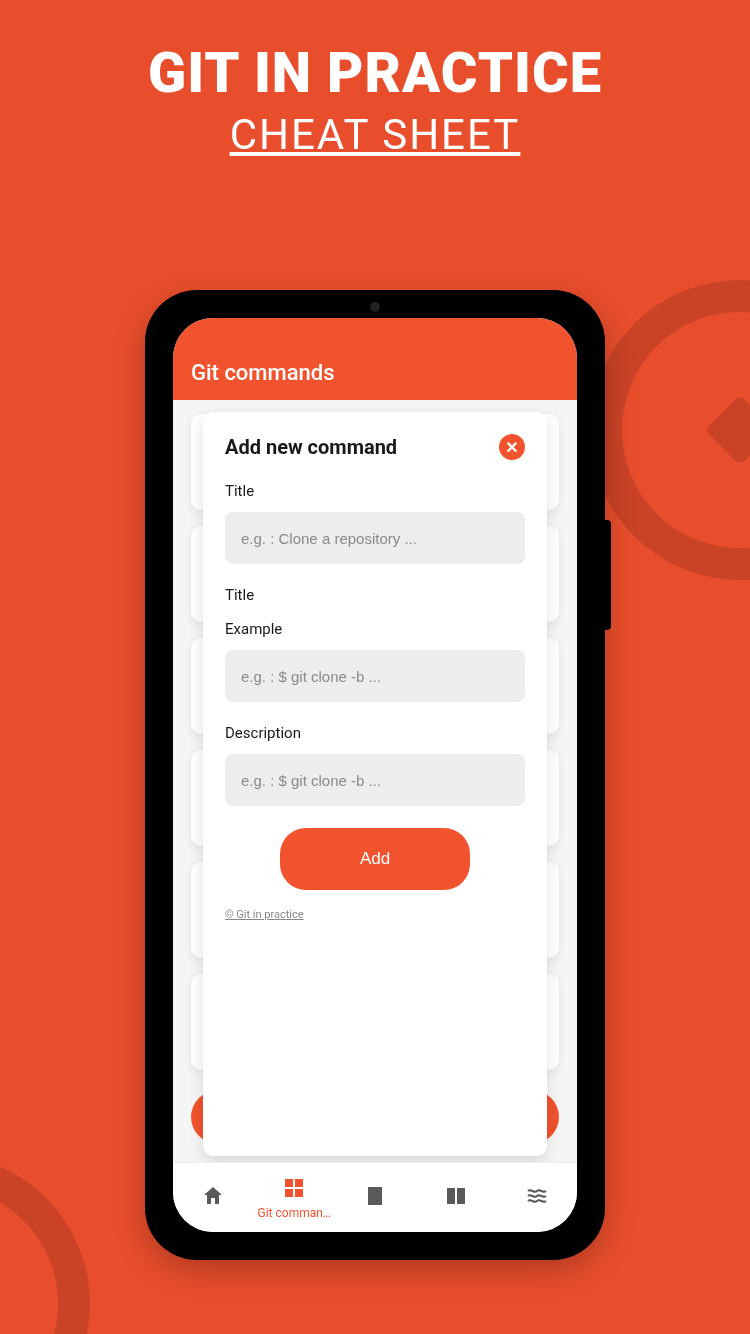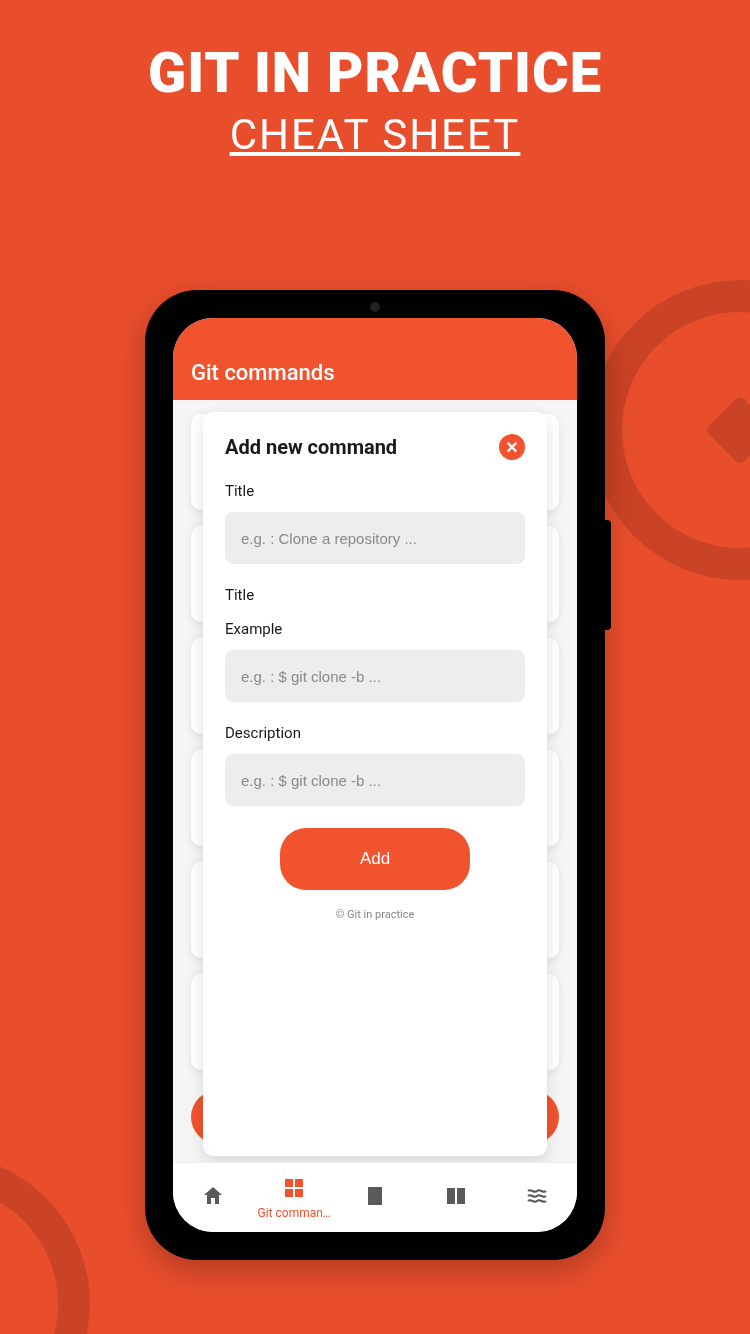--- a/index.html
+++ b/index.html
@@ -91,21 +91,21 @@
   .field-input {
     width:100%; height:52px; border:none; background:#ededed; border-radius:8px;
     padding:0 16px; font-size:15px; color:#444; outline:none; margin-bottom:18px;
   }
   .field-input::placeholder{ color:#8a8a8a; }
 
   .add-btn {
     align-self:center; width:190px; height:62px; background:#f1532e; color:#fff;
     border:none; border-radius:26px; font-size:17px; font-weight:500; cursor:pointer; margin-top:4px;
   }
-  .footer-credit { text-align:center; font-size:11px; color:#888; margin-top:18px; }
+  .footer-credit { text-align:left; font-size:11px; color:#888; margin-top:18px;text-decoration:underline; }
 
   .bottom-nav {
     position:absolute; left:0; right:0; bottom:0; height:70px; background:#fff;
     display:flex; border-top:1px solid #eee;
   }
   .nav-item { flex:1; display:flex; flex-direction:column; align-items:center; justify-content:center; gap:2px; cursor:pointer;}
   .nav-item svg{ width:24px; height:24px; }
   .nav-item.active { color:#f1532e; }
   .nav-item .nav-label{ font-size:12px; color:#f1532e; max-width:74px; overflow:hidden; text-overflow:ellipsis; white-space:nowrap;}
   .nav-item svg path, .nav-item svg rect { fill:#5a5a5a; }

